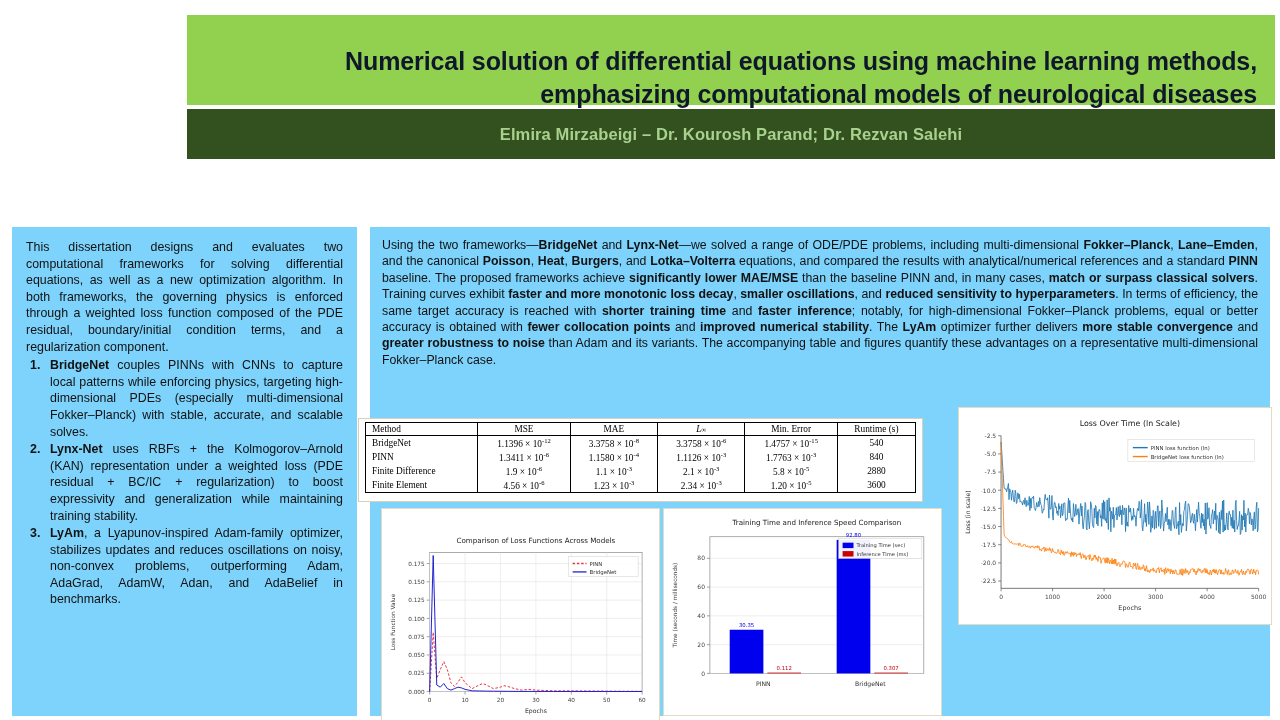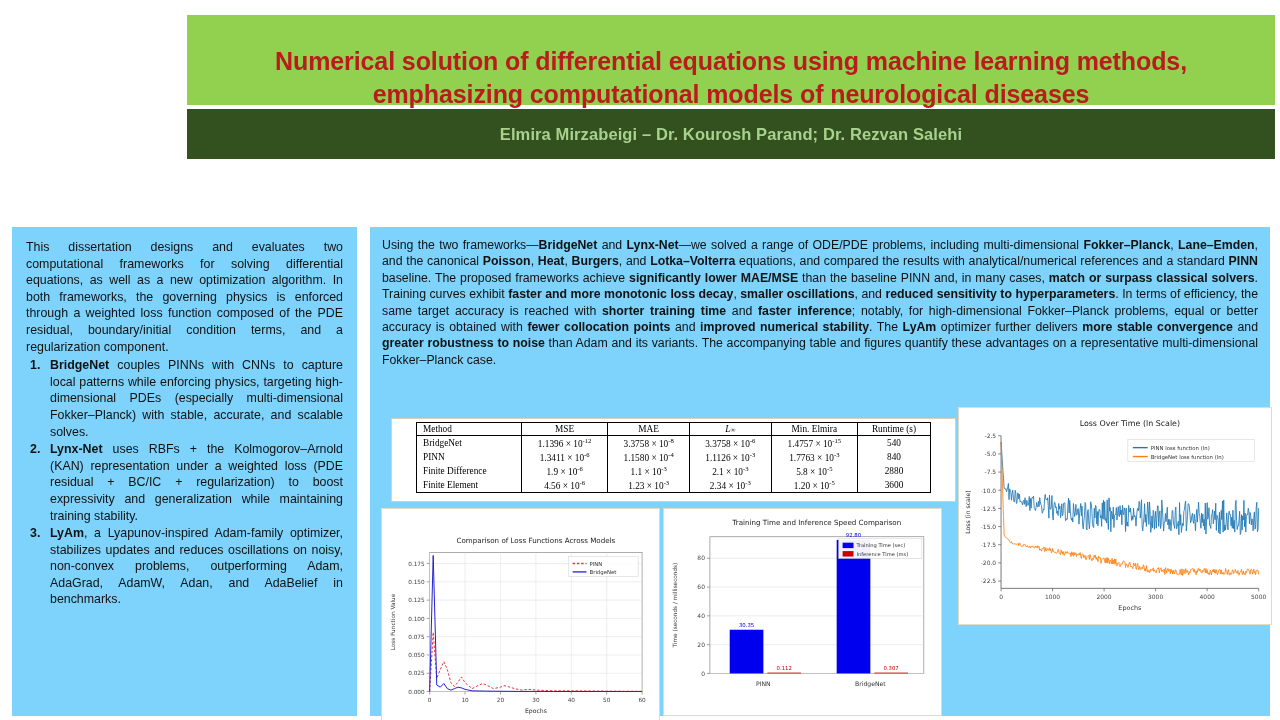--- a/index.html
+++ b/index.html
@@ -21,22 +21,22 @@
   .logo-mark { width: 120px; height: 100px; display: block; }
   .logo-text {
     margin-top: 1px; text-align: center; color: #1d6b3a;
     font-weight: bold; font-size: 14px; line-height: 15px; letter-spacing: -0.2px;
   }
   .title-bar {
     position: absolute; left: 187px; top: 15px; width: 1088px; height: 90px;
     background: #92D050; display: flex; align-items: center; justify-content: center;
   }
   .title-text {
-    color: #b91c1c; font-weight: bold; font-size: 25px; line-height: 33px;
-    text-align: center; padding: 0 18px; letter-spacing: -0.1px; margin-top: 36px;
+    color: #0f172a; font-weight: bold; font-size: 25px; line-height: 33px;
+    text-align: right; padding: 0 18px; letter-spacing: -0.1px; margin-top: 36px;
   }
   .authors-bar {
     position: absolute; left: 187px; top: 109px; width: 1088px; height: 50px;
     background: #33501F; display: flex; align-items: center; justify-content: center;
   }
   .authors-text { color: #A9D18E; font-weight: bold; font-size: 16.5px; letter-spacing: 0.1px; }
 
   
   .sec-head {
     position: absolute; height: 42px; background: #BF9000;
@@ -69,22 +69,22 @@
   b, strong { font-weight: bold; }
 
   
   .o-para {
     font-size: 12.3px; line-height: 16.4px; color: #111;
     text-align: justify; text-justify: inter-word;
   }
 
   
   .fig-table {
-    position: absolute; left: 391px; top: 418px; width: 565px; height: 84px;
-    background: #ffffff; border: 1px solid #d9d2b8; padding: 3px 24px;
+    position: absolute; left: 358px; top: 418px; width: 565px; height: 84px;
+    background: #ffffff; border: 1px solid #d9d2b8; padding: 3px 6px;
   }
   table.restbl { width: 100%; border-collapse: collapse; font-family: "Liberation Serif", serif; }
   table.restbl th, table.restbl td {
     font-size: 9.3px; padding: 1px 3px; text-align: center; color: #000;
     border-left: 1px solid #000;
   }
   table.restbl th:first-child, table.restbl td:first-child { border-left: 1px solid #000; text-align: left; padding-left: 6px; }
   table.restbl th:last-child, table.restbl td:last-child { border-right: 1px solid #000; }
   table.restbl thead tr { border-top: 1.4px solid #000; border-bottom: 1px solid #000; }
   table.restbl tbody tr:last-child { border-bottom: 1.4px solid #000; }
@@ -130,21 +130,21 @@
   </div>
 
   <div class="fig-table">
     <table class="restbl">
       <thead>
         <tr id="restbl-head-row">
             <th>Method</th>
             <th>MSE</th>
             <th>MAE</th>
             <th><i>L</i><span style="font-size:7px;">∞</span></th>
-            <th>Min. Elmira</th>
+            <th>Min. Error</th>
             <th>Runtime (s)</th>
           </tr>
       </thead>
       <tbody id="restbl-body">
           <tr>
             <td>BridgeNet</td>
             <td>1.1396 × 10<span class="sup">-12</span></td>
             <td>3.3758 × 10<span class="sup">-8</span></td>
             <td>3.3758 × 10<span class="sup">-6</span></td>
             <td>1.4757 × 10<span class="sup">-15</span></td>

